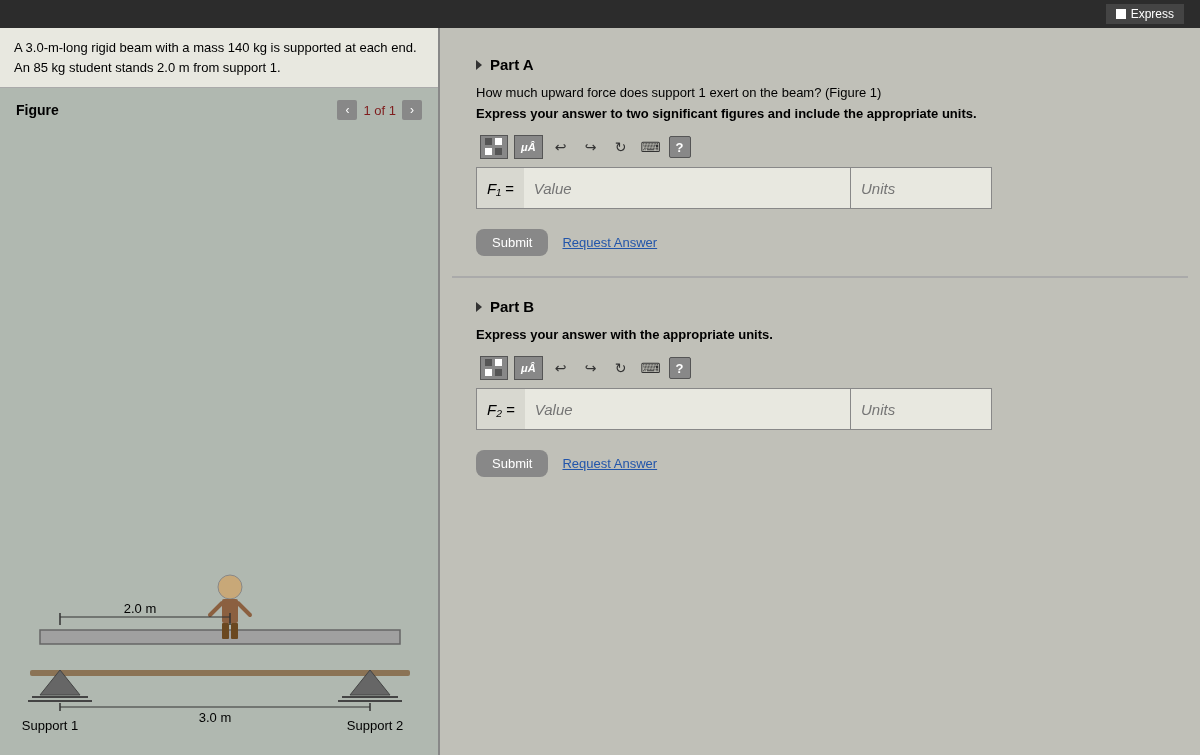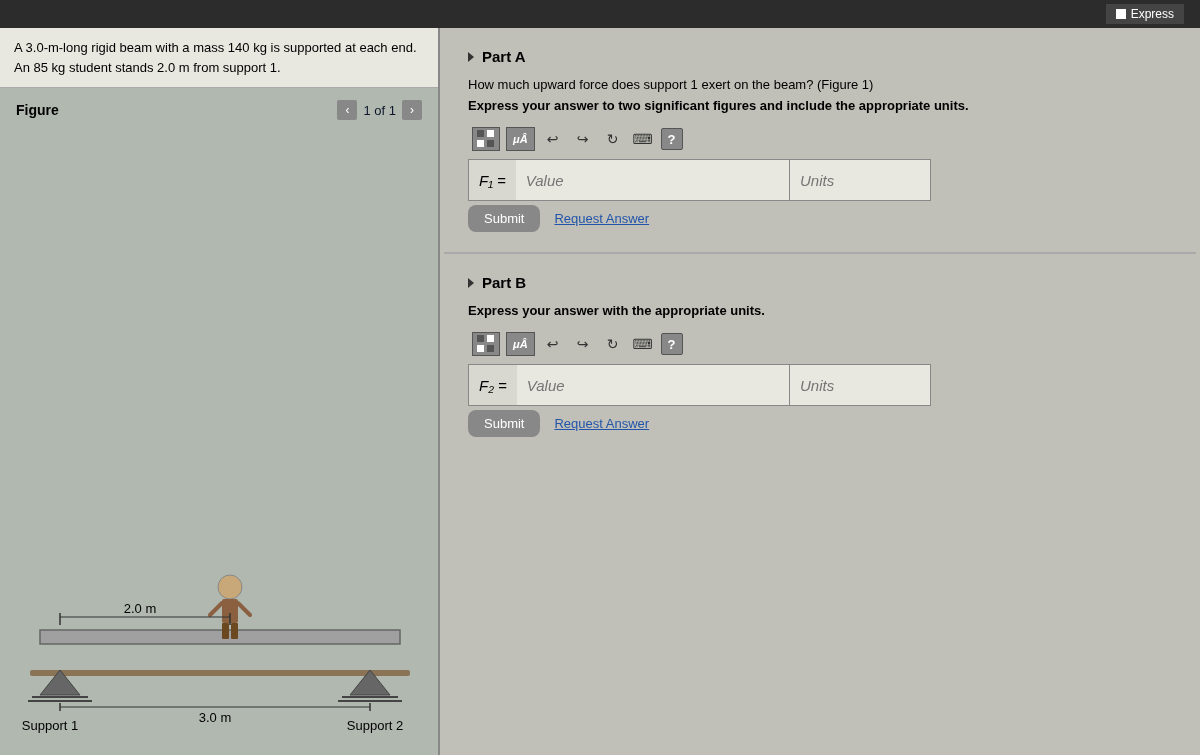--- a/index.html
+++ b/index.html
@@ -98,37 +98,37 @@
       height: 20px;
       cursor: pointer;
       font-size: 12px;
       display: flex;
       align-items: center;
       justify-content: center;
       border-radius: 2px;
     }
     .nav-count {
       font-size: 13px;
-      color: #0f172a;
+      color: #7f1d1d;
     }
 
     
     .diagram-svg {
       position: absolute;
       bottom: 20px;
       left: 10px;
       width: 420px;
       height: 260px;
     }
 
     
     .right-panel {
       flex: 1;
       background: #c0c0b8;
-      padding: 4px;
+      padding: 12px;
       overflow-y: auto;
     }
 
     
     .part-section {
       padding: 16px 24px;
     }
 
     .part-header {
       display: flex;
@@ -227,24 +227,24 @@
       font-size: 13px;
       font-weight: bold;
       cursor: pointer;
     }
 
     
     .answer-row {
       display: flex;
       align-items: center;
       gap: 0;
-      margin-bottom: 4px;
+      margin-bottom: 20px;
       border: 1px solid #888;
       background: #d8d8d0;
-      width: 463px;
+      width: 516px;
     }
 
     .answer-label {
       padding: 8px 10px;
       font-style: italic;
       font-size: 15px;
       color: #000;
       white-space: nowrap;
       background: #d8d8d0;
     }

